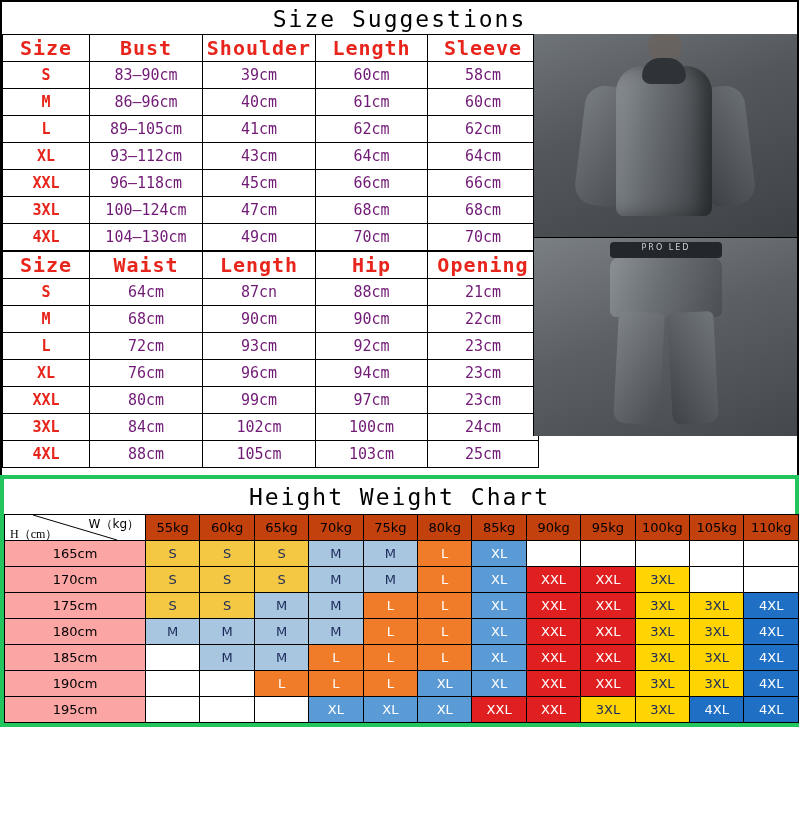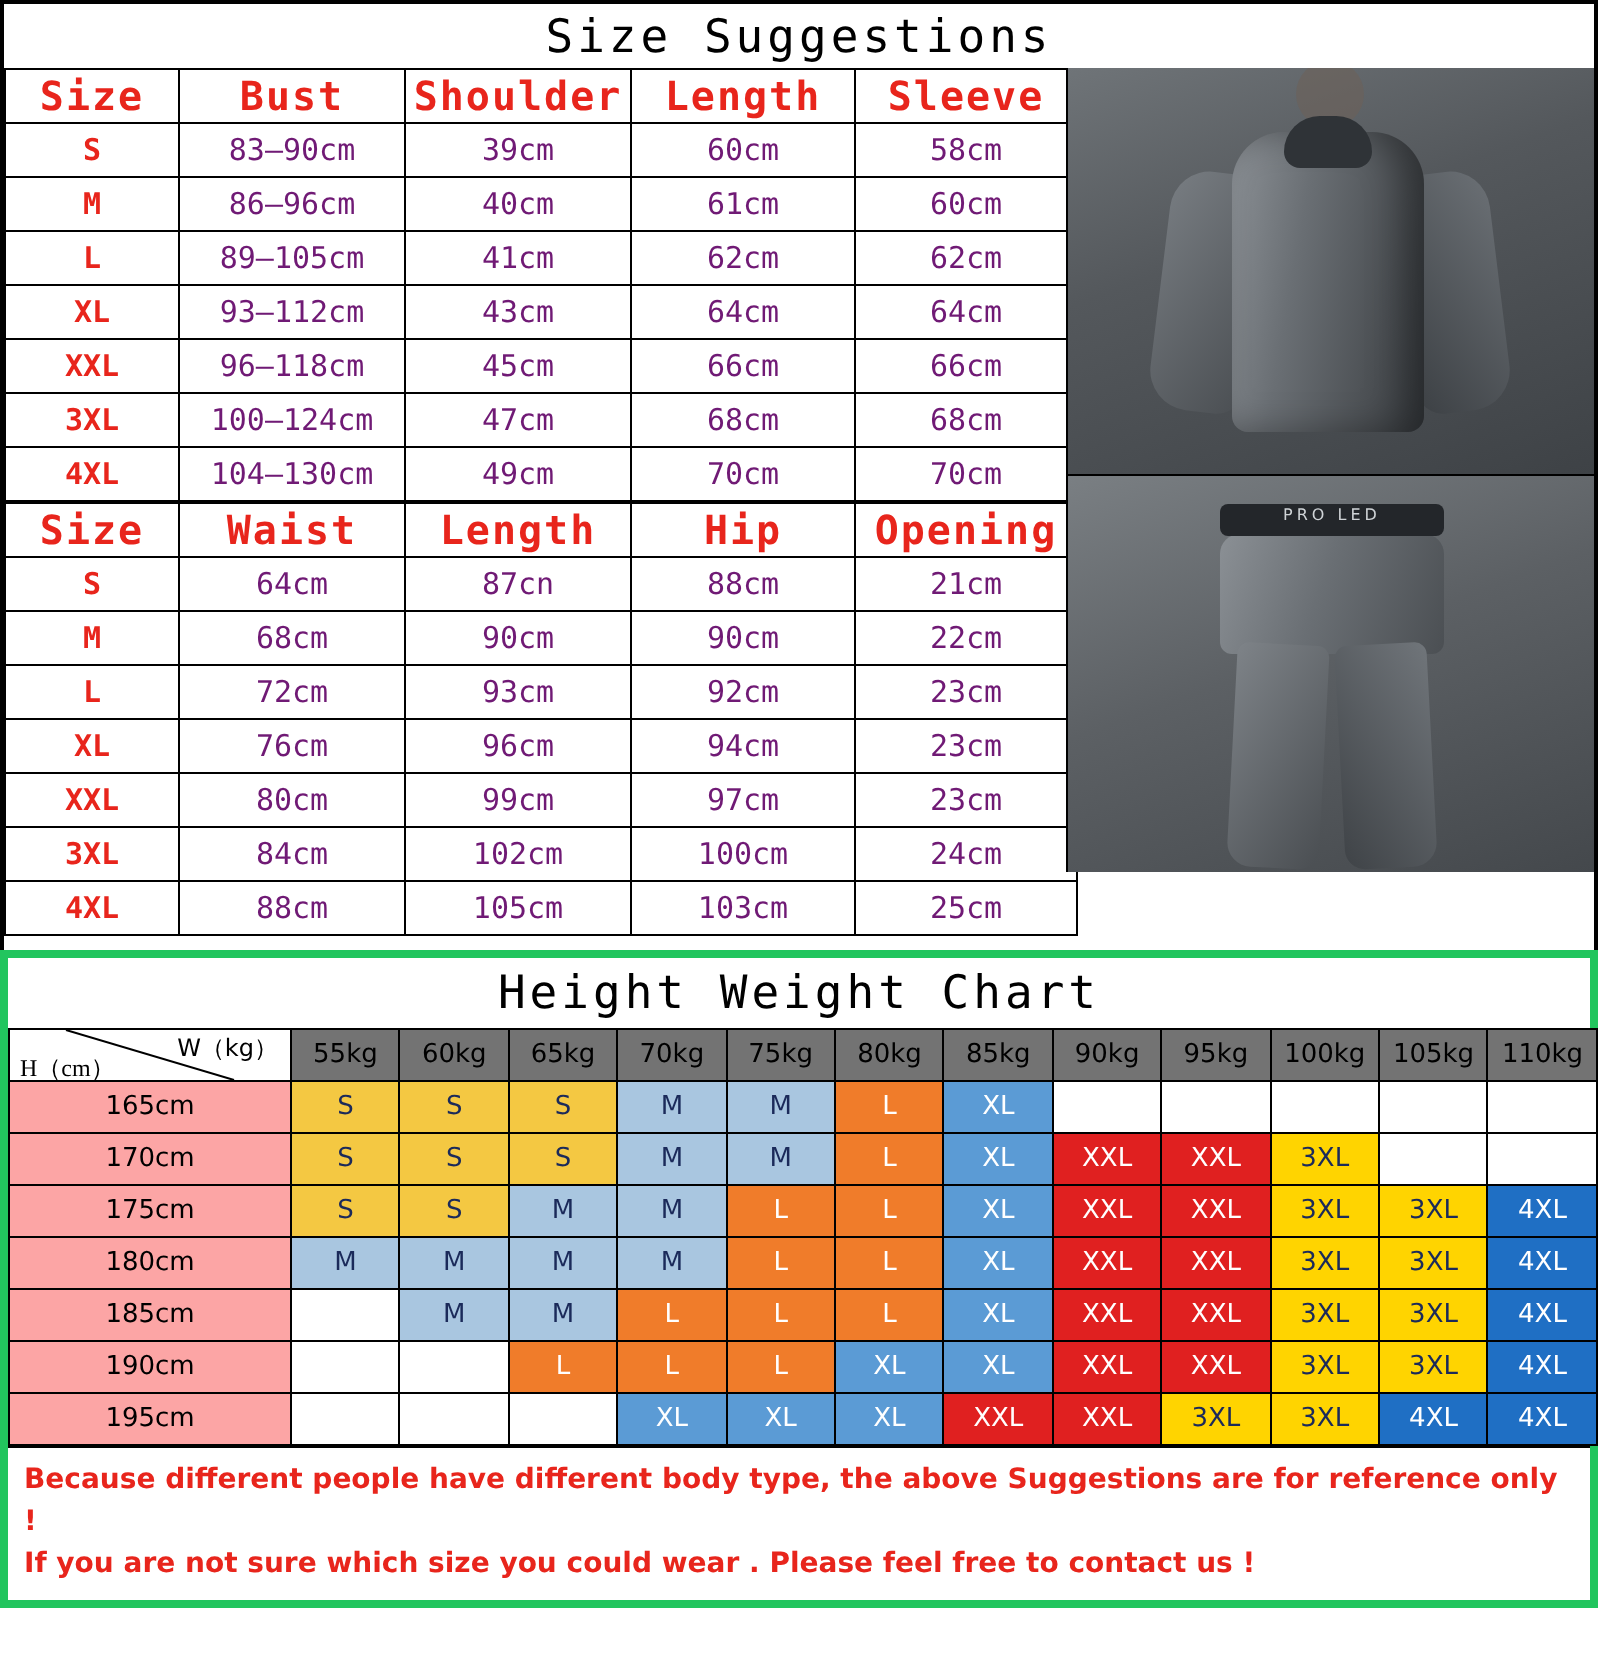--- a/index.html
+++ b/index.html
@@ -151,21 +151,21 @@
     width: 34px;
     height: 34px;
     background: #6d6157;
     border-radius: 50%;
     opacity: .55;
   }
   
   .pants {
     position: absolute;
     left: 58px;
-    top: 14px;
+    top: 4px;
     width: 150px;
     height: 180px;
   }
   .pants .band {
     position: absolute;
     left: 18px;
     top: 0;
     width: 112px;
     height: 16px;
     background: #23262a;
@@ -280,21 +280,21 @@
   td.corner .slash {
     position: absolute;
     left: 0;
     top: 0;
     width: 100%;
     height: 100%;
   }
   td.colhead {
     font-weight: normal;
     font-size: 13px;
-    background: #737373;
+    background: #c2410c;
   }
   td.rowhead {
     font-size: 14px;
     font-family: "DejaVu Sans", sans-serif;
     background: #fca5a5;
     text-align: center;
   }
   td.cell {
     font-size: 12.5px;
     color: #ffffff;
@@ -607,19 +607,15 @@
             <td class="cell XXL">XXL</td>
             <td class="cell XXL">XXL</td>
             <td class="cell XXXL">3XL</td>
             <td class="cell XXXL">3XL</td>
             <td class="cell XXXXL">4XL</td>
             <td class="cell XXXXL">4XL</td>
           </tr>
         </tbody>
     </table>
 
-    <div class="hw-footer">
-      <div>Because different people have different body type, the above Suggestions are for reference only !</div>
-      <div>If you are not sure which size you could wear . Please feel free to contact us !</div>
-    </div>
   </div>
 
 </div>
 
 </body></html>

